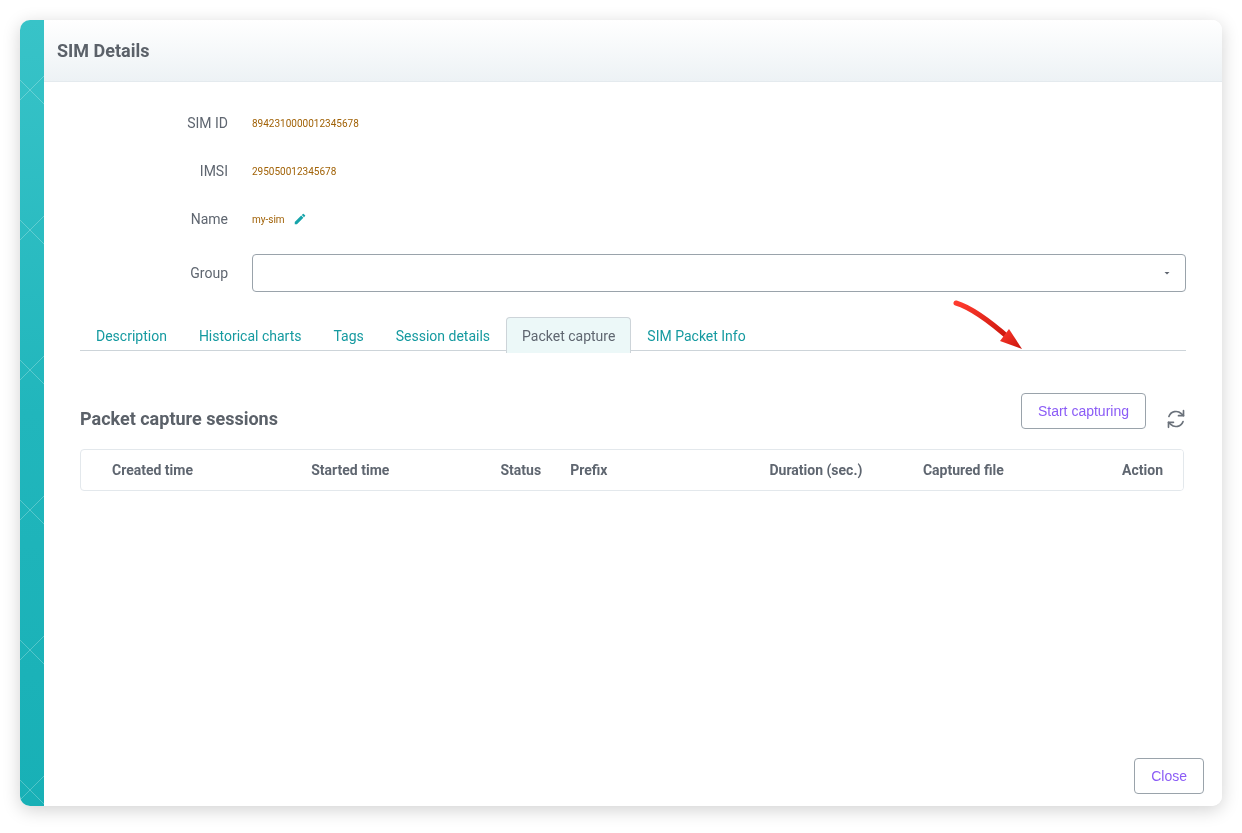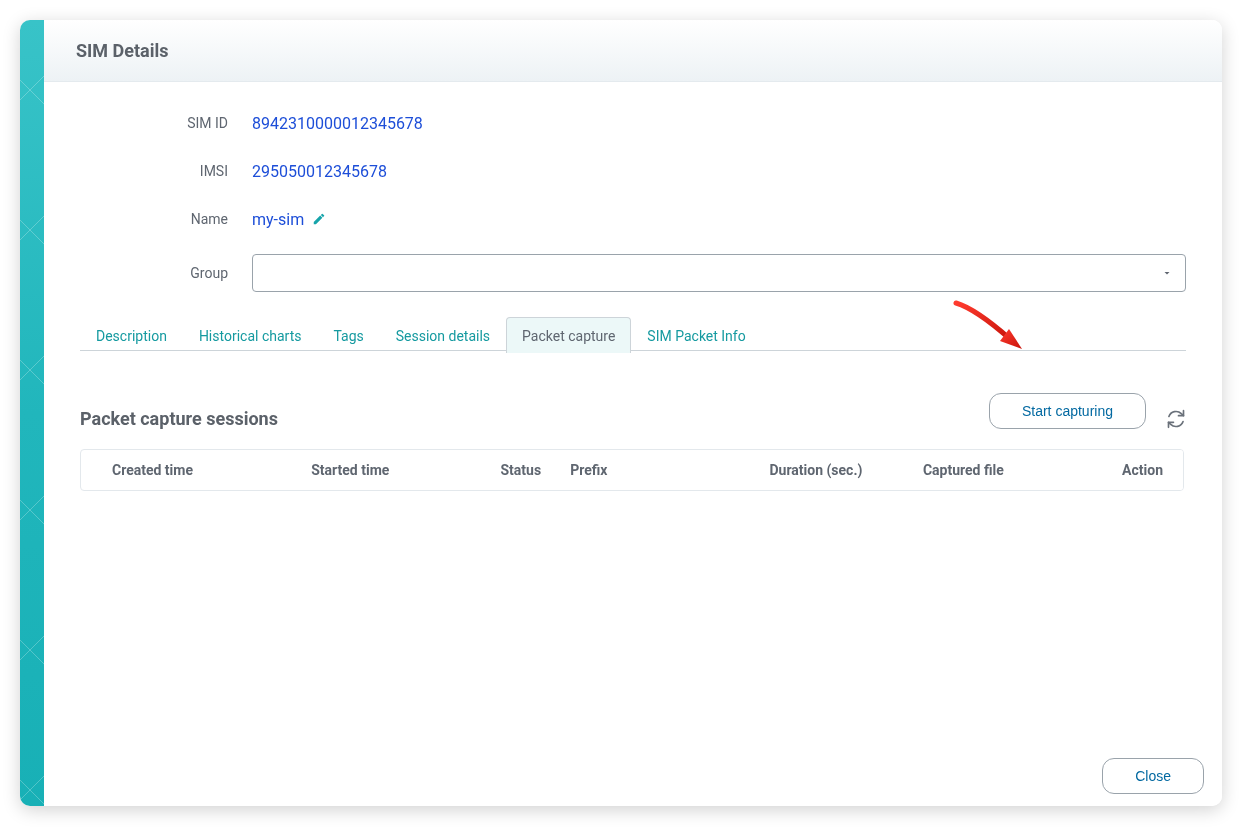--- a/index.html
+++ b/index.html
@@ -30,21 +30,21 @@
   }
   .side-strip svg { position:absolute; inset:0; width:100%; height:100%; }
   .panel {
     position: absolute;
     left: 24px; right: 0; top: 0; bottom: 0;
     background: #fff;
     display: flex; flex-direction: column;
   }
   .panel-header {
     height: 62px;
-    padding: 0 32px;
+    padding: 0 13px;
     display: flex; align-items: center;
     font-size: 18px;
     font-weight: 700;
     color: #5b6169;
     background: linear-gradient(180deg, #ffffff 0%, #edf2f5 100%);
     border-bottom: 1px solid #e4eaee;
   }
   .panel-body {
     flex: 1 1 auto;
     padding: 28px 36px 0 36px;
@@ -58,22 +58,22 @@
   }
   .kv-label {
     width: 172px;
     text-align: right;
     padding-right: 24px;
     color: #5f6670;
     font-size: 14px;
   }
   .kv-value {
     flex: 1 1 auto;
-    color: #1d4ed8;
-    font-size: 16px;
+    color: #a16207;
+    font-size: 10px;
     display: flex;
     align-items: center;
     gap: 8px;
   }
   .edit-icon svg { width:14px; height:14px; display:block; }
   .edit-icon { color:#16a4aa; cursor:pointer; }
   .group-select {
     flex: 1 1 auto;
     display: flex;
     align-items: center;
@@ -115,23 +115,23 @@
   }
   .section-title {
     font-size: 18px;
     font-weight: 700;
     color: #5b6169;
     flex: 1 1 auto;
   }
   .btn-outline {
     border: 1px solid #9aa3ab;
     background: #fff;
-    color: #0369a1;
-    border-radius: 12px;
-    padding: 9px 32px;
+    color: #8b5cf6;
+    border-radius: 4px;
+    padding: 9px 16px;
     font-size: 14px;
     cursor: pointer;
   }
   .refresh-btn {
     margin-left: 20px;
     color:#6a717a;
     cursor:pointer;
     display:flex; align-items:center;
   }
   .refresh-btn svg { width:20px; height:20px; display:block; }

